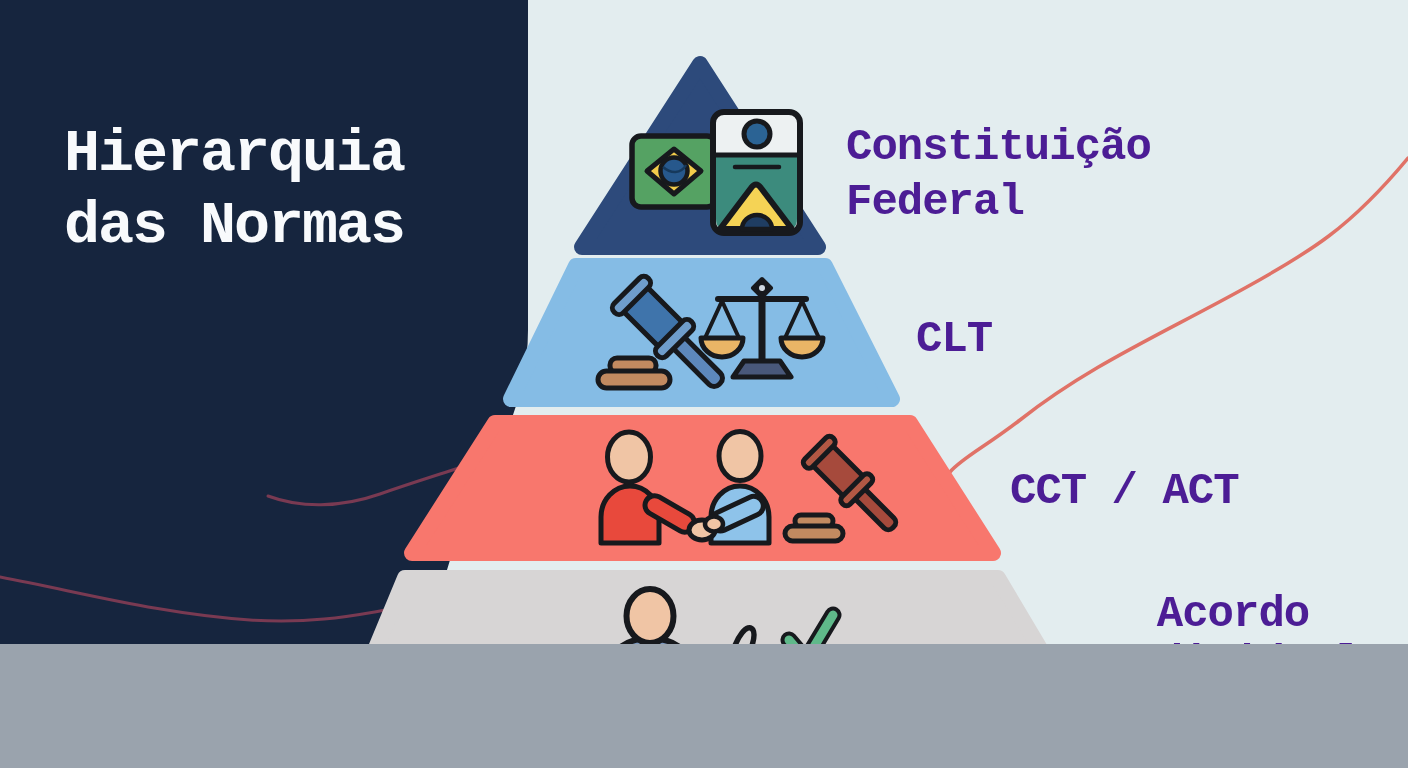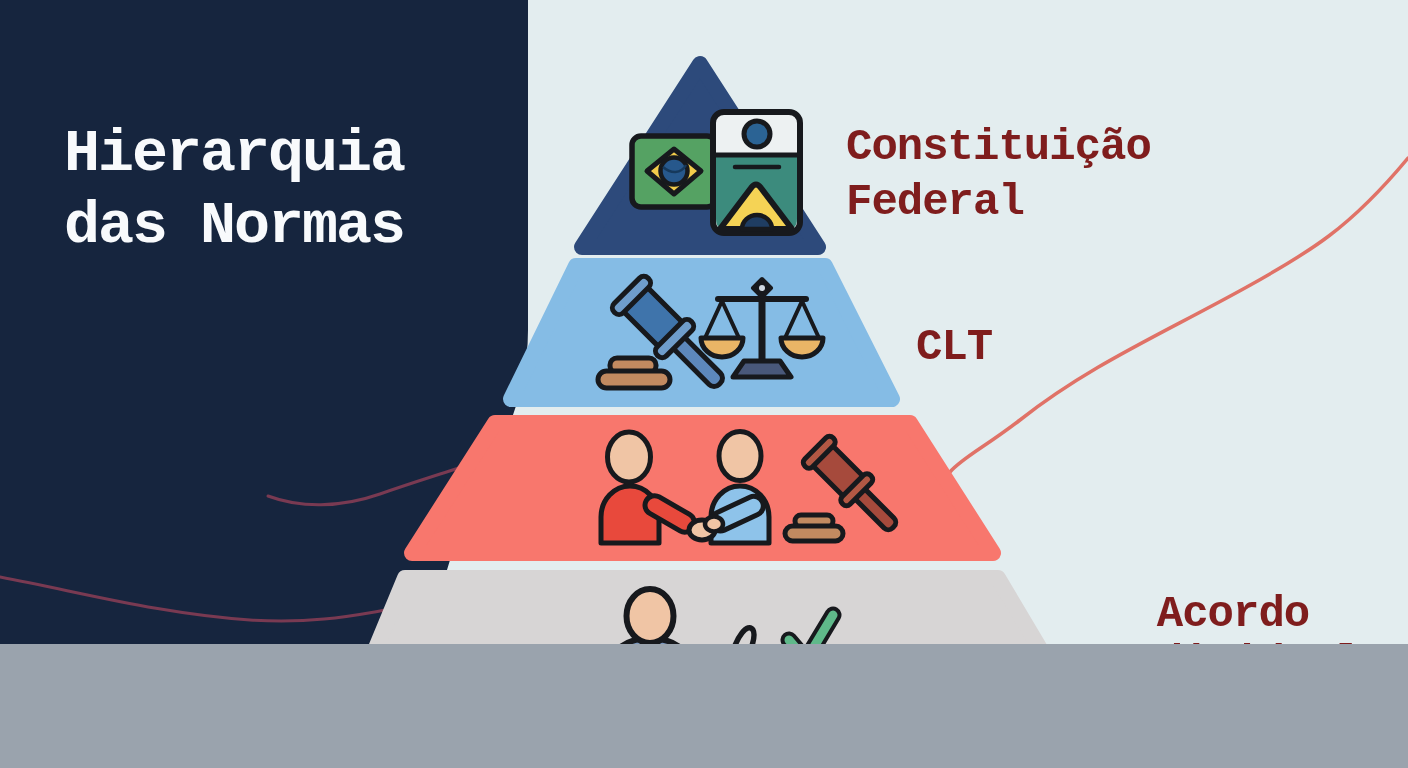--- a/index.html
+++ b/index.html
@@ -1,28 +1,28 @@
 <!DOCTYPE html>
 <html><head>
 <meta charset="utf-8">
 <style>
   html,body{margin:0;padding:0;background:#9aa3ad;}
   .stage{
     position:relative;width:1408px;height:644px;overflow:hidden;
     font-family:Liberation Mono, monospace;
   }
   .stage svg{position:absolute;left:0;top:0;}
-  .txt{position:absolute;white-space:pre-line;font-weight:bold;color:#7f1d1d;}
+  .txt{position:absolute;white-space:pre-line;font-weight:bold;color:#4c1d95;}
   .title{
     left:64px;top:118px;font-size:60px;line-height:1.2;
     letter-spacing:-2px;color:#f8fafc;
   }
   .lbl{font-size:44px;line-height:1.25;letter-spacing:-1px;}
   .lbl-constituicao{left:846px;top:120px;}
-  .lbl-clt{left:916px;top:312px;margin-top:8px;}
+  .lbl-clt{left:916px;top:312px;}
   .lbl-cct{left:1010px;top:464px;}
   .lbl-acordo{left:1106px;top:590px;line-height:1.12;text-align:center;}
 </style>
 </head>
 <body>
 
 <div class="stage">
 
 <svg width="1408" height="768" viewBox="0 0 1408 768">
 
@@ -130,17 +130,18 @@
 </svg>
 
   <div class="txt title">Hierarquia
 das Normas</div>
 
   <div class="txt lbl lbl-constituicao">Constituição
 Federal</div>
 
   <div class="txt lbl lbl-clt">CLT</div>
 
+  <div class="txt lbl lbl-cct">CCT / ACT</div>
 
   <div class="txt lbl lbl-acordo">Acordo
 Individual</div>
 
 </div>
 
 </body></html>

